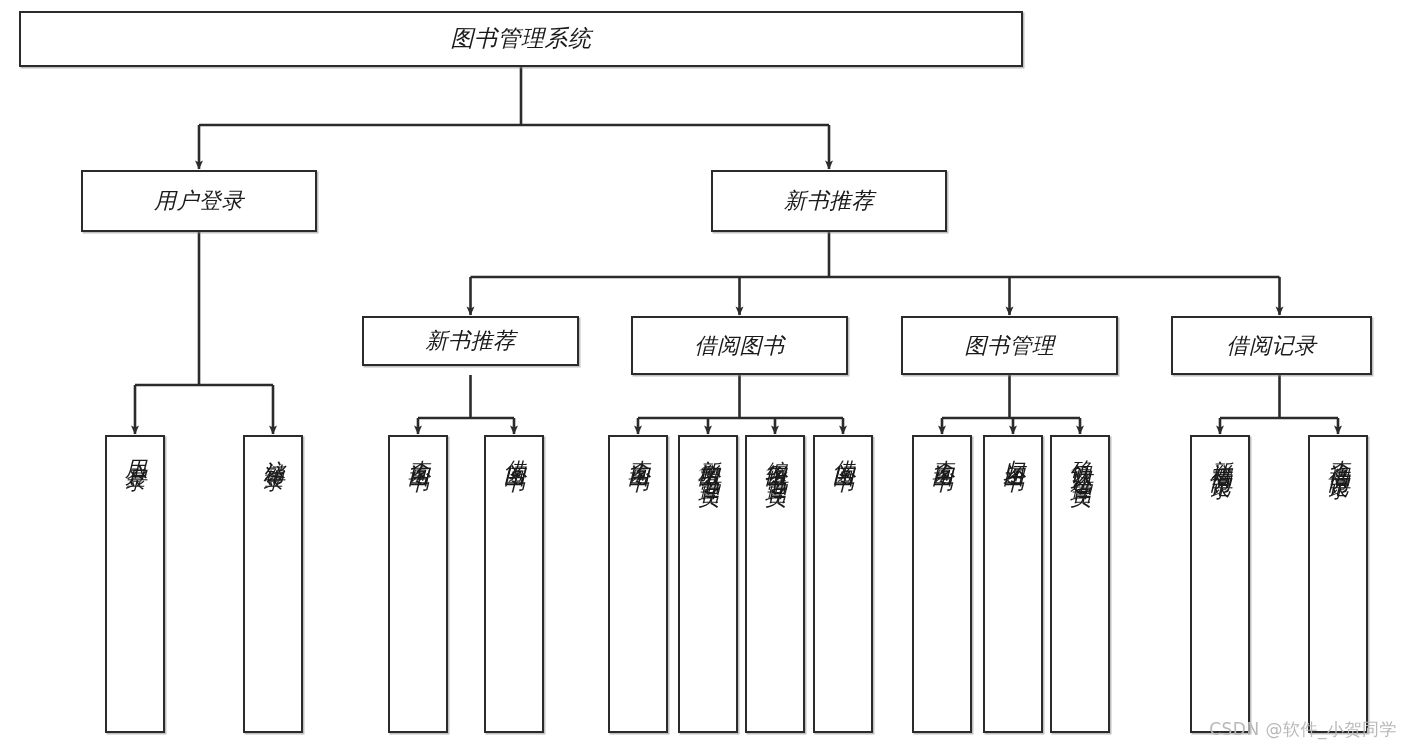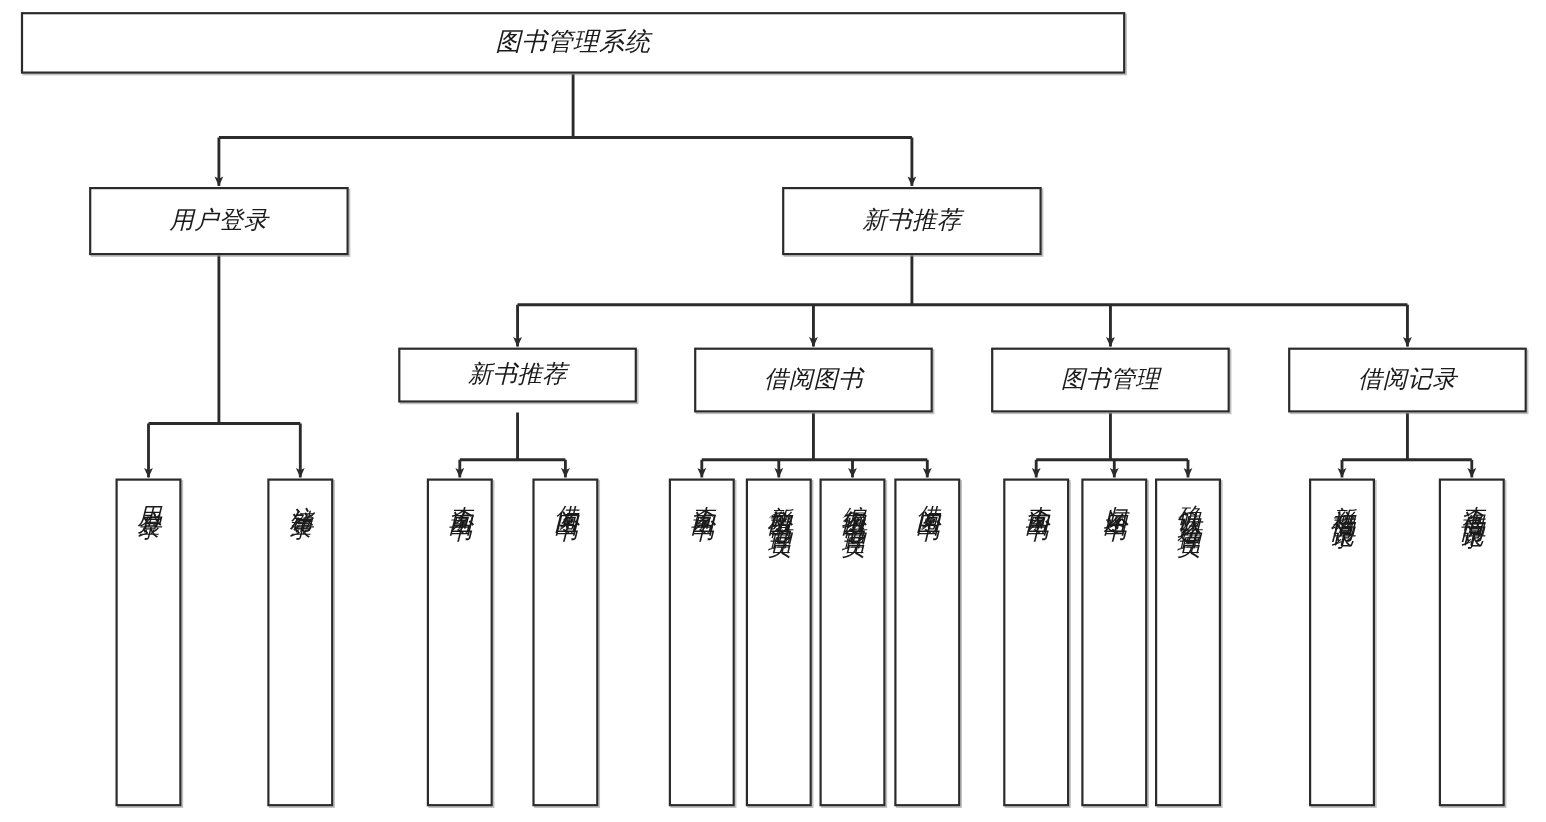--- a/index.html
+++ b/index.html
@@ -137,21 +137,21 @@
 
   <div class="node horiz" style="left: 362px; top: 316px; width: 217px; height: 50px;">
     <span class="node-label">新书推荐</span>
   </div>
   <div class="node horiz" style="left: 631px; top: 316px; width: 217px; height: 59px;">
     <span class="node-label">借阅图书</span>
   </div>
   <div class="node horiz" style="left: 901px; top: 316px; width: 217px; height: 59px;">
     <span class="node-label">图书管理</span>
   </div>
-  <div class="node horiz" style="left: 1171px; top: 316px; width: 217px; height: 59px;">
+  <div class="node horiz" style="left: 1171px; top: 316px; width: 201px; height: 59px;">
     <span class="node-label">借阅记录</span>
   </div>
 
   <div class="node vert" style="left: 105px; top: 435px; width: 60px; height: 298px;">
     <span class="node-label">用户登录</span>
   </div>
   <div class="node vert" style="left: 243px; top: 435px; width: 60px; height: 298px;">
     <span class="node-label">注销登录</span>
   </div>
   <div class="node vert" style="left: 388px; top: 435px; width: 60px; height: 298px;">
@@ -181,14 +181,15 @@
   <div class="node vert" style="left: 1050px; top: 435px; width: 60px; height: 298px;">
     <span class="node-label">确认归还（管理员）</span>
   </div>
   <div class="node vert" style="left: 1190px; top: 435px; width: 60px; height: 298px;">
     <span class="node-label">新增借阅记录</span>
   </div>
   <div class="node vert" style="left: 1308px; top: 435px; width: 60px; height: 298px;">
     <span class="node-label">查询借阅记录</span>
   </div>
 
+  <div id="watermark">CSDN @软件_小贺同学</div>
 
 </div>
 
 </body></html>

